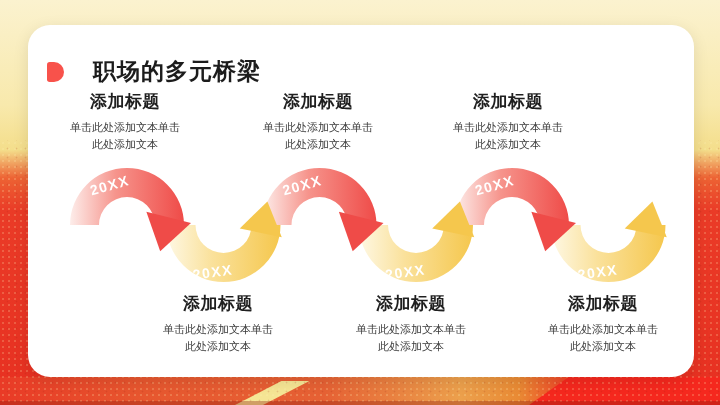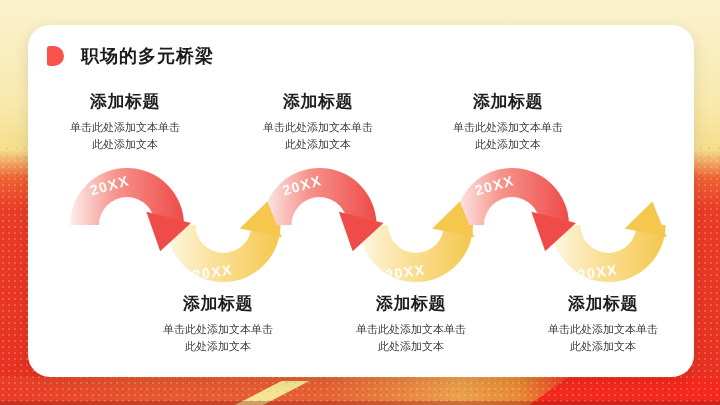--- a/index.html
+++ b/index.html
@@ -16,21 +16,21 @@
   .noise{position:absolute;left:0;top:140px;width:720px;height:265px;pointer-events:none;
     background-image:radial-gradient(circle,rgba(255,240,180,0.22) 0.8px,transparent 1.1px),
                      radial-gradient(circle,rgba(160,25,15,0.16) 0.8px,transparent 1.1px);
     background-size:6px 6px,9px 9px;background-position:0 0,3px 4px;}
   .bottom-shade{position:absolute;left:0;bottom:0;width:720px;height:4px;background:rgba(140,25,15,0.35);}
   
   .card{position:absolute;left:28px;top:25px;width:666px;height:352px;background:#ffffff;
     border-radius:22px;box-shadow:0 4px 16px rgba(0,0,0,0.10);z-index:2;}
   .title-row{position:absolute;left:19px;top:15px;display:flex;align-items:center;gap:13px;}
   .bullet{width:17px;height:20px;background:#F8524B;border-radius:3px 11px 11px 3px;}
-  .slide-title{font-size:18px;font-weight:bold;color:#1C1C1C;letter-spacing:1px;margin:4px;}
+  .slide-title{font-size:23px;font-weight:bold;color:#1C1C1C;letter-spacing:1px;margin:16px;}
   
   .tblock{position:absolute;width:170px;text-align:center;font-family:Liberation Mono, monospace;}
   .tblock h2{margin:0 0 7px 0;font-size:17px;font-weight:bold;color:#1F1F1F;letter-spacing:0.5px;}
   .tblock p{margin:0 auto;max-width:112px;font-size:11px;line-height:1.55;color:#3A3A3A;}
   .tb-top-1{left:12px;top:65px;}  .tb-top-2{left:205px;top:65px;}  .tb-top-3{left:395px;top:65px;}
   .tb-bot-1{left:105px;top:267px;}.tb-bot-2{left:298px;top:267px;}.tb-bot-3{left:490px;top:267px;}
   
   .wave{position:absolute;left:0;top:0;width:720px;height:405px;z-index:3;pointer-events:none;}
   .wave text{font-family:"Liberation Sans","DejaVu Sans",sans-serif;font-weight:bold;fill:#FFFFFF;
     font-size:14px;letter-spacing:1.5px;}

